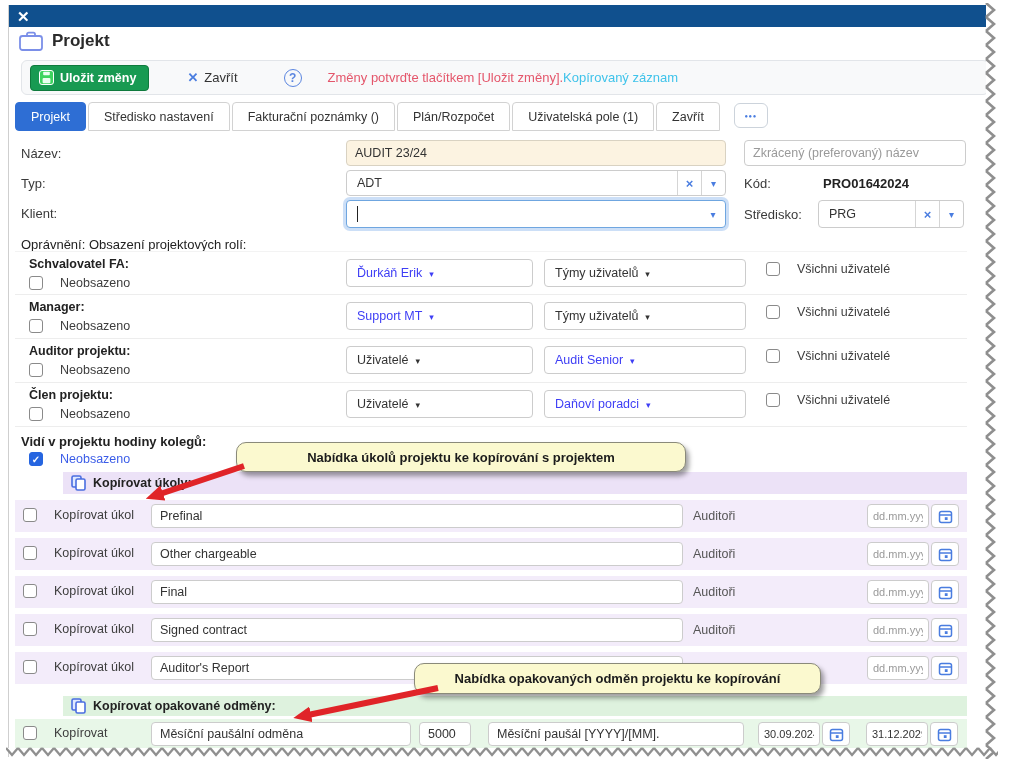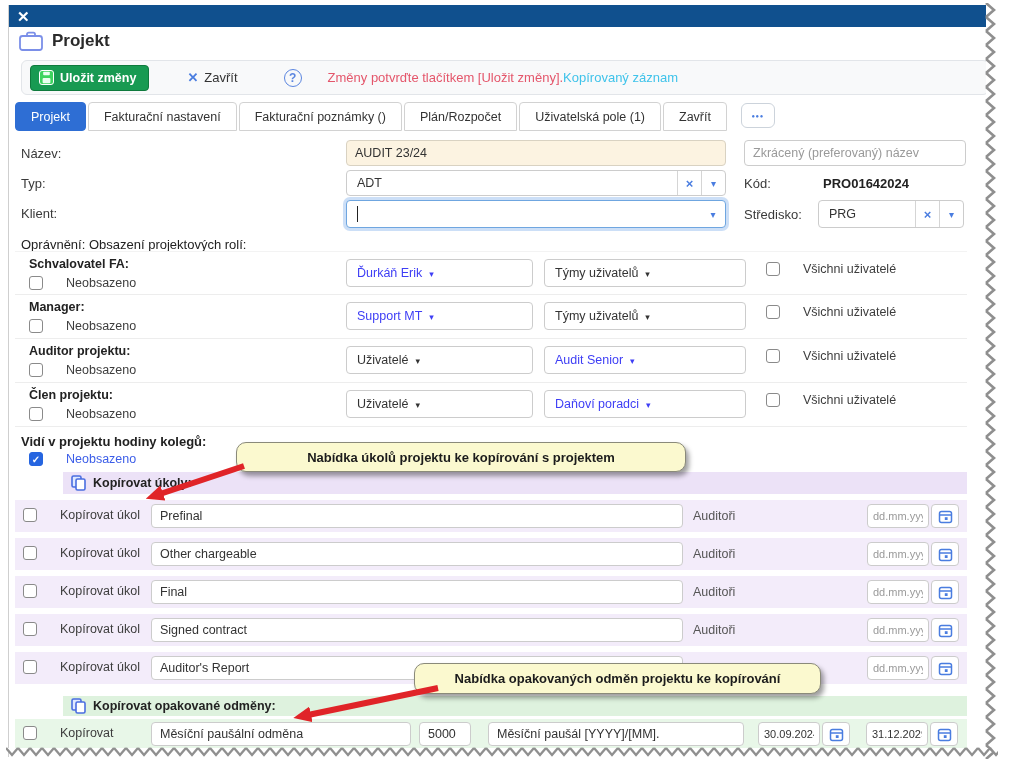--- a/index.html
+++ b/index.html
@@ -57,21 +57,21 @@
   .combo .cval { flex:1; padding:0 10px; font-size:12.5px; color:#333; }
   .cbtn { width:24px; height:100%; border-left:1px solid #d5d5d5; display:flex; align-items:center;
     justify-content:center; color:#4a7de0; cursor:pointer; }
   .cbtn.x::after { content:"×"; font-size:13px; font-weight:bold; }
   .cbtn.dd::after { content:"▾"; font-size:10px; }
   .caret::after { content:"▾"; font-size:9px; margin-left:7px; }
   .cb { width:14px; height:14px; border:1px solid #8a8a8a; border-radius:3px; background:#fff;
     display:inline-flex; align-items:center; justify-content:center; flex:none; cursor:pointer; }
   .cb.checked { background:#2665e0; border-color:#2665e0; }
   .cb.checked::after { content:"✓"; color:#fff; font-size:10px; font-weight:bold; }
-  .cbrow { display:flex; align-items:center; gap:23px; font-size:12.5px; color:#3d3d3d; }
+  .cbrow { display:flex; align-items:center; gap:17px; font-size:12.5px; color:#3d3d3d; }
 
   
   .name-input { position:absolute; left:337px; top:135px; width:380px; }
   .name-input input { background:#fcf3e1; border-color:#d9d2c2; }
   .short-input { position:absolute; left:735px; top:135px; width:222px; }
   .typ-combo { left:337px; top:165px; width:380px; }
   .kod-val { position:absolute; left:814px; top:171px; font-size:13px; font-weight:bold; color:#222; }
   .klient-combo { left:337px; top:195px; width:380px; height:28px; border:1px solid #6fa6e0;
     box-shadow:0 0 0 3px rgba(120,170,235,.38); }
   .klient-combo .cbtn { border-left:none; }
@@ -160,21 +160,21 @@
       <span class="blue-x"></span>
       <span>Zavřít</span>
     </div>
     <span class="help"></span>
     <span class="msg-red">Změny potvrďte tlačítkem [Uložit změny].</span>
     <span class="msg-link">Kopírovaný záznam</span>
   </div>
 
   <div class="tabs">
     <div class="tab active">Projekt</div>
-    <div class="tab">Fakturační nastavení</div>
+    <div class="tab">Středisko nastavení</div>
     <div class="tab">Fakturační poznámky ()</div>
     <div class="tab">Plán/Rozpočet</div>
     <div class="tab">Uživatelská pole (1)</div>
     <div class="tab">Zavřít</div>
     <div class="more-btn"></div>
   </div>
 
   <span class="flabel" style="left:12px; top:141px;">Název:</span>
   <span class="abs name-input"><input class="txt" value="AUDIT 23/24" style=""></span>
   <span class="abs short-input"><input class="txt" placeholder="Zkrácený (preferovaný) název" style=""></span>

